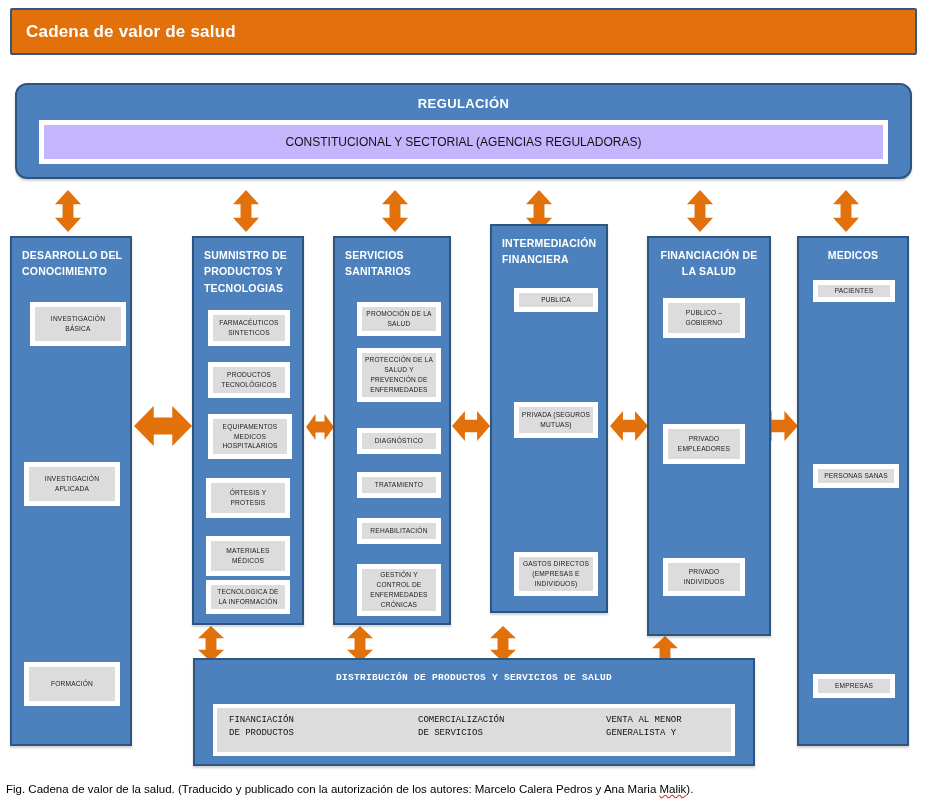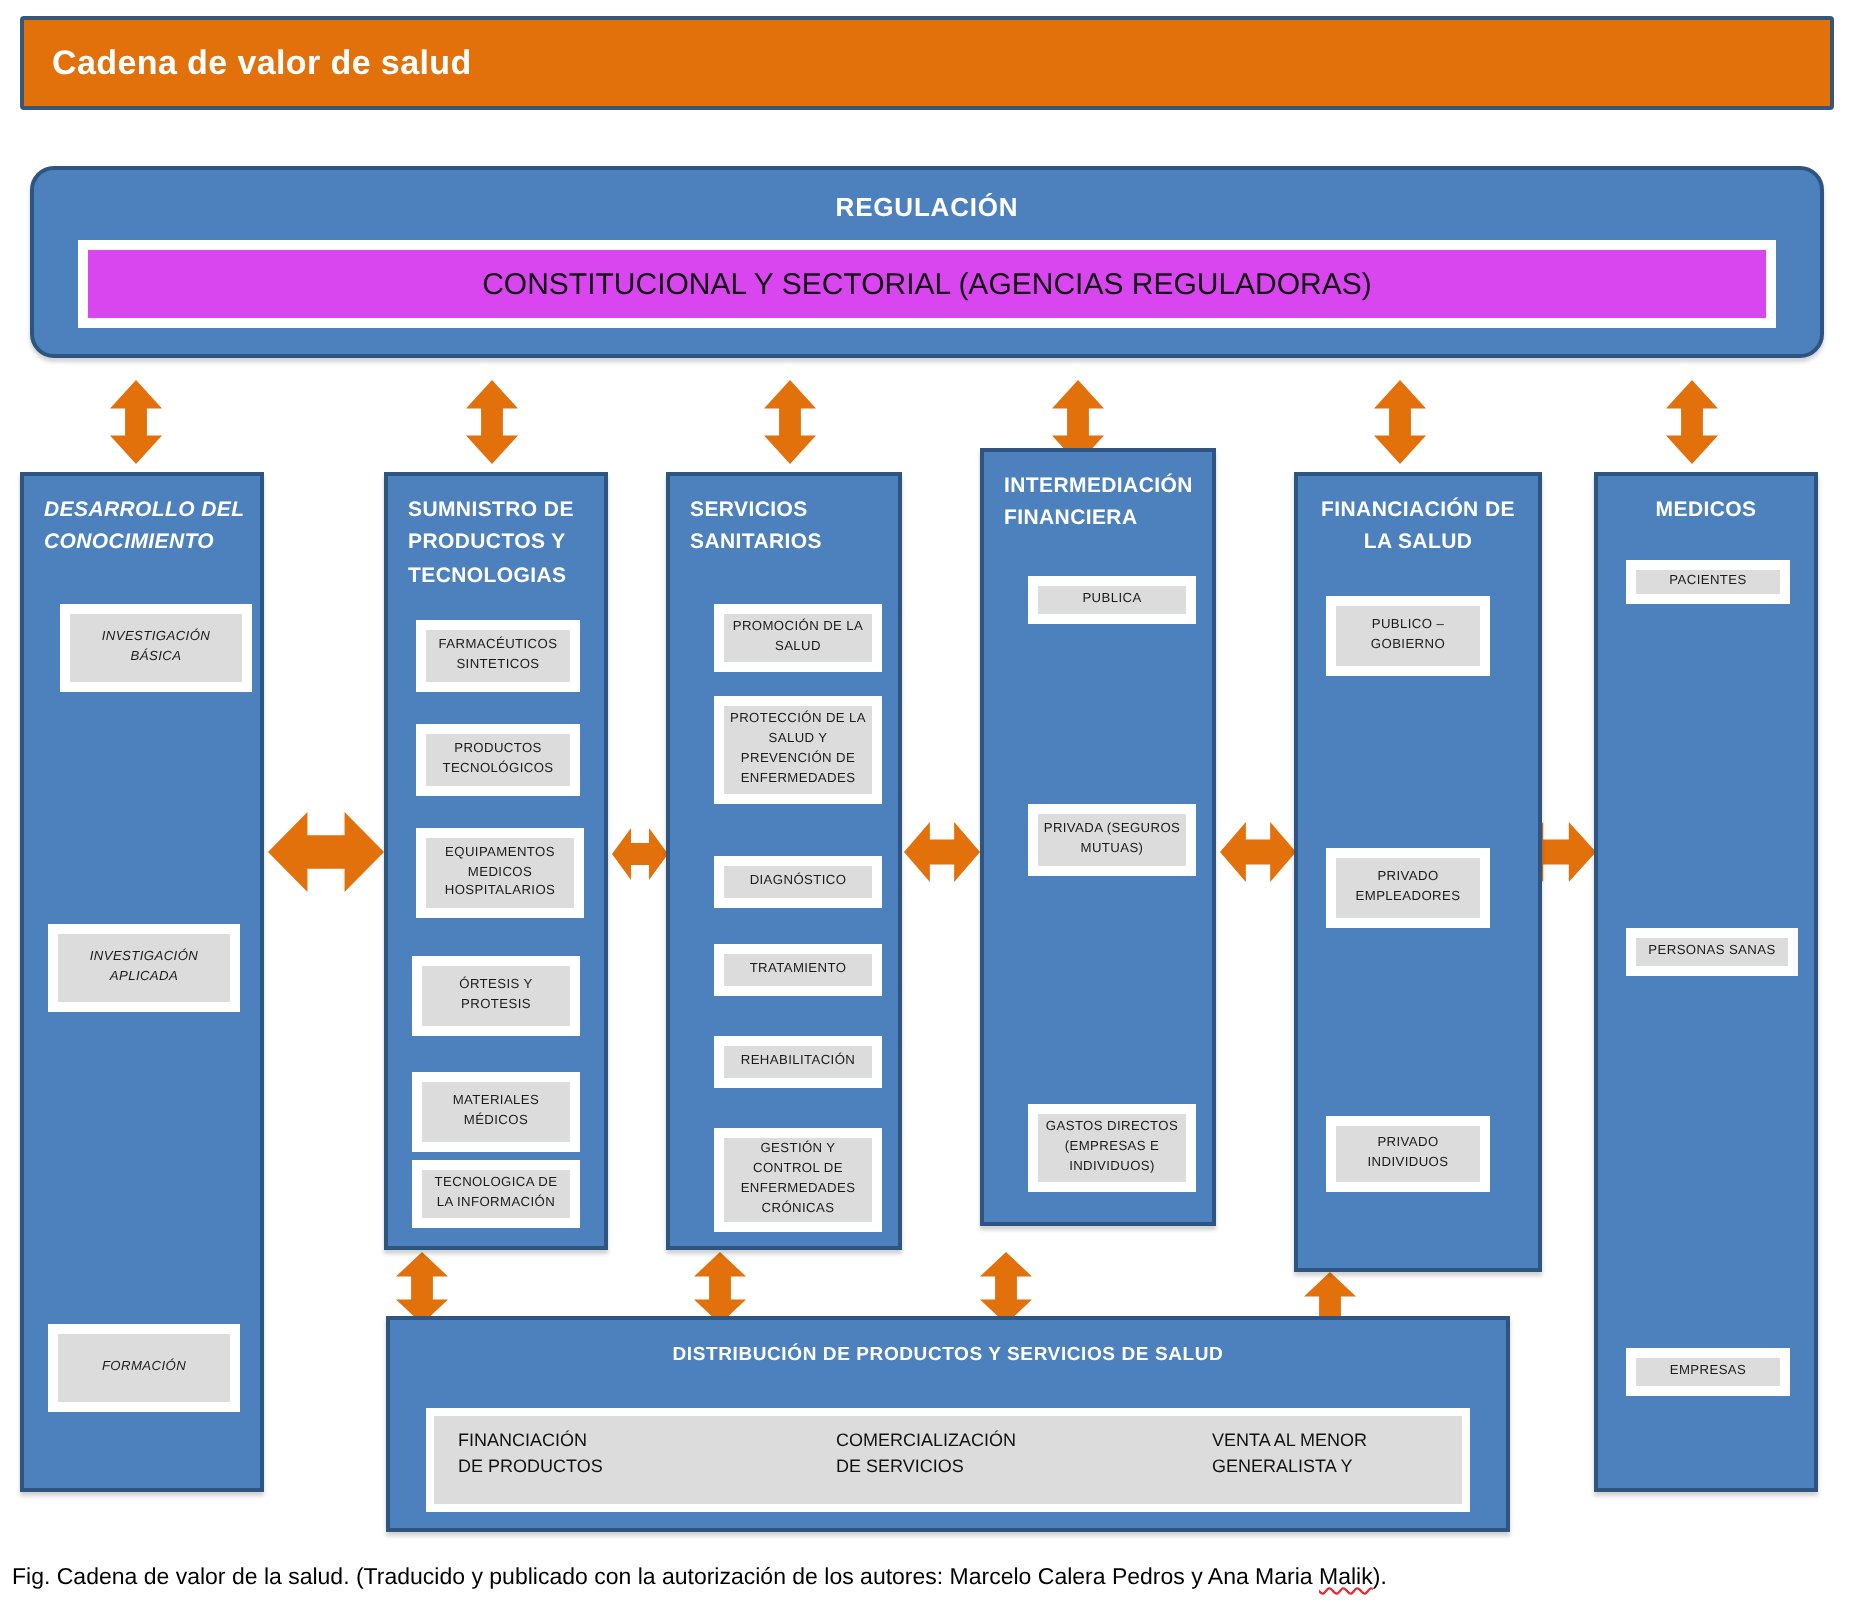--- a/index.html
+++ b/index.html
@@ -53,25 +53,25 @@
     font-weight: bold;
     letter-spacing: .4px;
   }
   .reg-inner-wrap {
     margin: 9px 22px 0 22px;
     background: #FFFFFF;
     padding: 5px;
     height: 44px;
   }
   .reg-inner {
-    background: #d946ef;
+    background: #c4b5fd;
     height: 100%;
     display: flex; align-items: center; justify-content: center;
     color: #111111;
-    font-size: 15px;
+    font-size: 12px;
   }
 
   
   .v-arrow {
     position: absolute;
     width: 26px; height: 42px;
   }
   .v-arrow svg, .h-arrow svg, .v-arrow-dn svg { display: block; }
 
   
@@ -244,21 +244,21 @@
       <svg width="26" height="36" viewBox="0 0 26 36">
         <path fill="#E2700B" d="M13 0 L26 12.24 L18.46 12.24 L18.46 23.759999999999998 L26 23.759999999999998 L13 36 L0 23.759999999999998 L7.54 23.759999999999998 L7.54 12.24 L0 12.24 Z"></path>
       </svg>
     </div>
   <div class="v-arrow" style="left:652px; top:636px; height:36px;">
       <svg width="26" height="36" viewBox="0 0 26 36">
         <path fill="#E2700B" d="M13 0 L26 12.24 L18.46 12.24 L18.46 23.759999999999998 L26 23.759999999999998 L13 36 L0 23.759999999999998 L7.54 23.759999999999998 L7.54 12.24 L0 12.24 Z"></path>
       </svg>
     </div>
 
-  <div class="col" id="col0" style="left:10px;  top:236px; width:122px; height:510px;font-style:italic;">
+  <div class="col" id="col0" style="left:10px;  top:236px; width:122px; height:510px;">
     <div class="col-head left" style="white-space: pre-line;">DESARROLLO  DEL
 CONOCIMIENTO</div>
   <div class="item" style="left: 18px; top: 64px; width: 96px; height: 44px;">
         <div class="inner" style="white-space: pre-line;">INVESTIGACIÓN
 BÁSICA</div>
       </div>
       <div class="item" style="left: 12px; top: 224px; width: 96px; height: 44px;">
         <div class="inner" style="white-space: pre-line;">INVESTIGACIÓN
 APLICADA</div>
       </div>
@@ -368,21 +368,21 @@
         <div class="inner" style="white-space: pre-line;">PACIENTES</div>
       </div>
       <div class="item" style="left: 14px; top: 226px; width: 86px; height: 24px;">
         <div class="inner" style="white-space: pre-line;">PERSONAS SANAS</div>
       </div>
       <div class="item" style="left: 14px; top: 436px; width: 82px; height: 24px;">
         <div class="inner" style="white-space: pre-line;">EMPRESAS</div>
       </div>
     </div>
 
-  <div class="dist-box" style="left:193px; top:658px; width:562px; height:108px;">
+  <div class="dist-box" style="left:193px; top:658px; width:562px; height:108px;font-family:Liberation Mono, monospace;">
     <div class="dist-title">DISTRIBUCIÓN  DE  PRODUCTOS  Y SERVICIOS  DE SALUD</div>
     <div class="dist-inner-wrap">
       <div class="dist-inner">
         <div class="dist-cell" style="left: 12px; white-space: pre-line;">FINANCIACIÓN
 DE PRODUCTOS</div>
         <div class="dist-cell" style="left: 201px; white-space: pre-line;">COMERCIALIZACIÓN
 DE SERVICIOS</div>
         <div class="dist-cell" style="left: 389px; white-space: pre-line;">VENTA AL MENOR
 GENERALISTA Y</div>
       </div>

